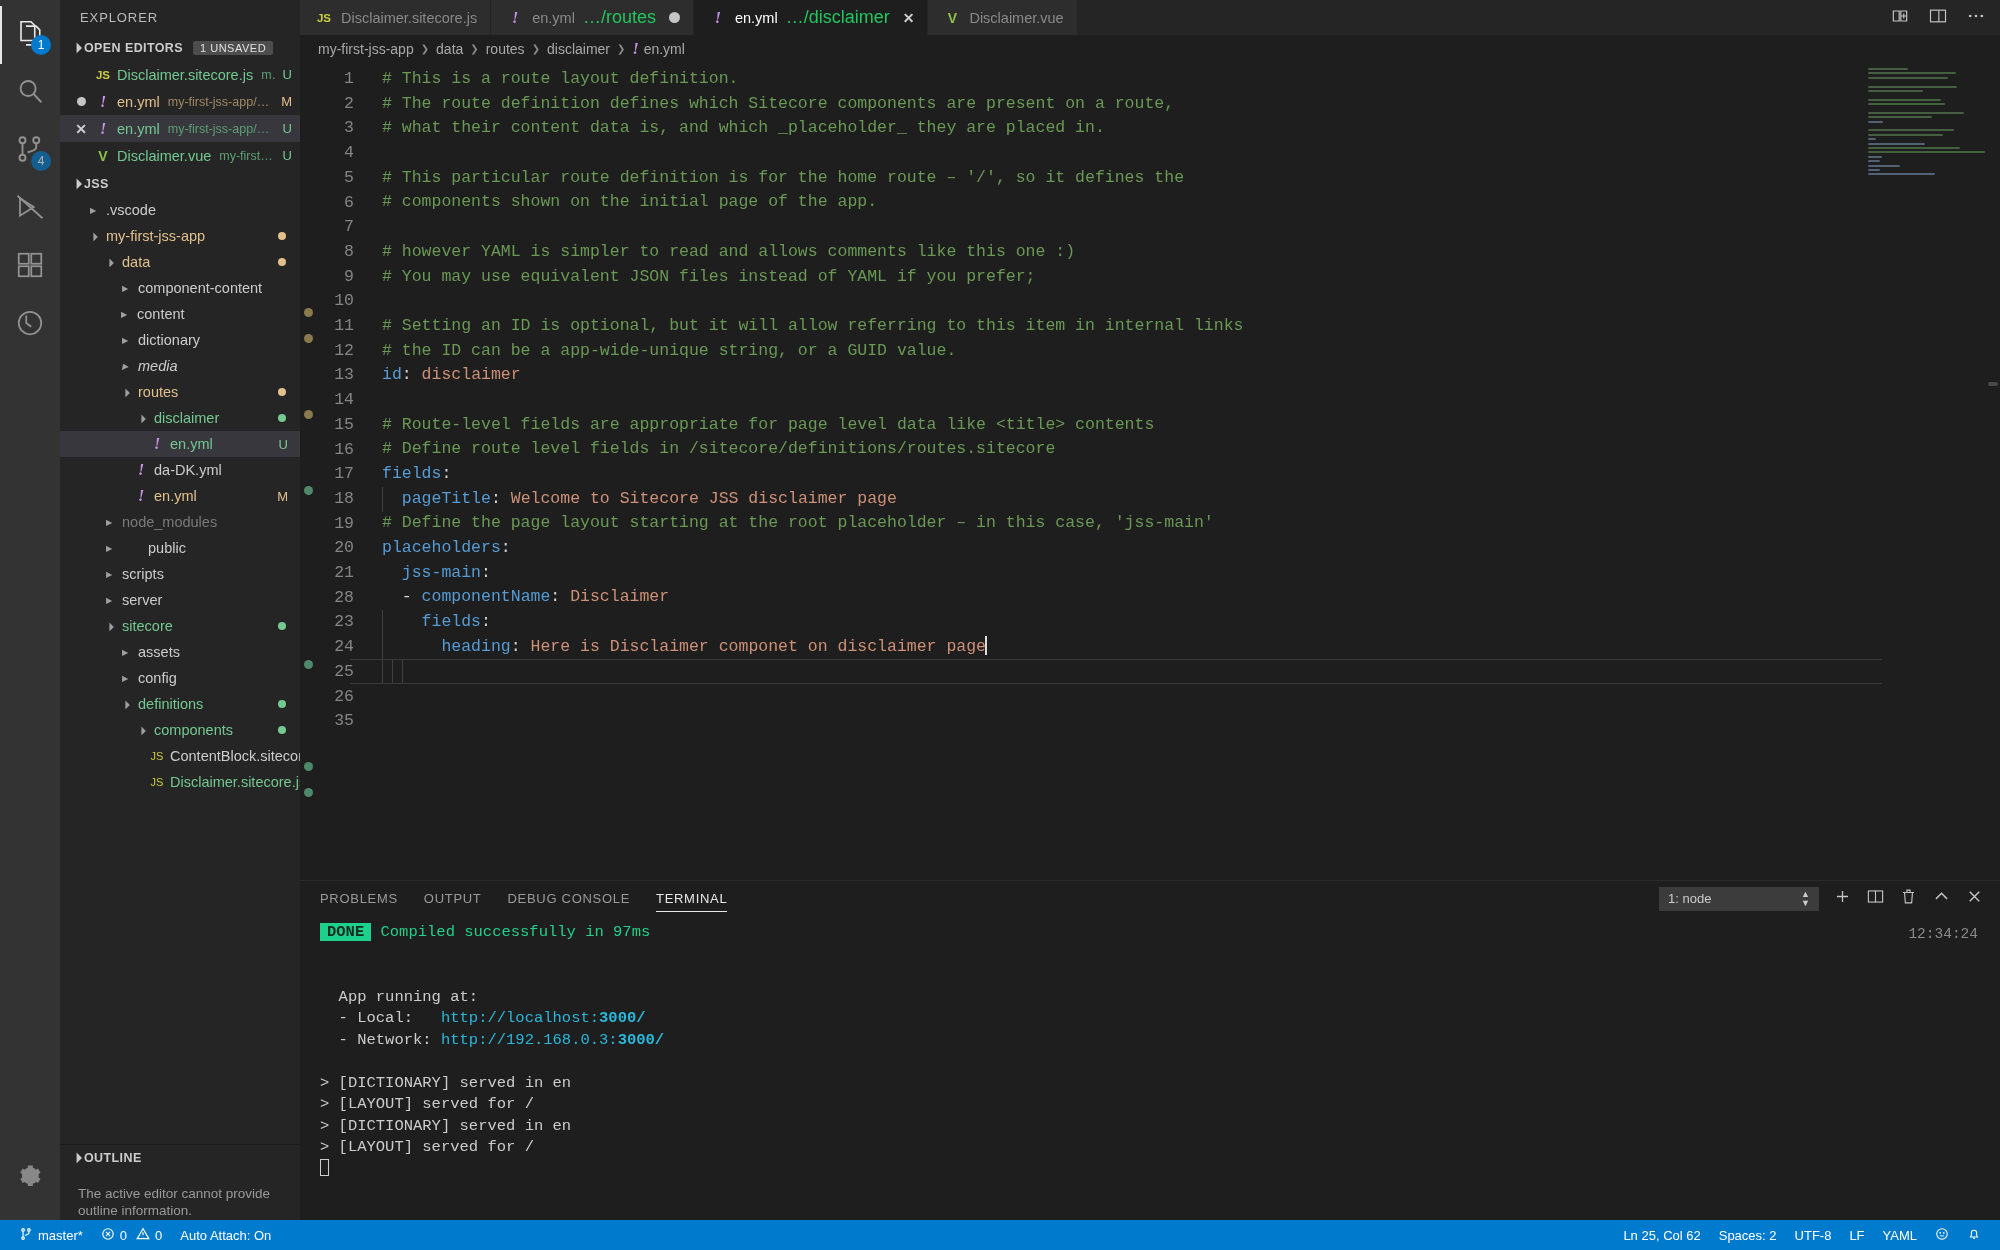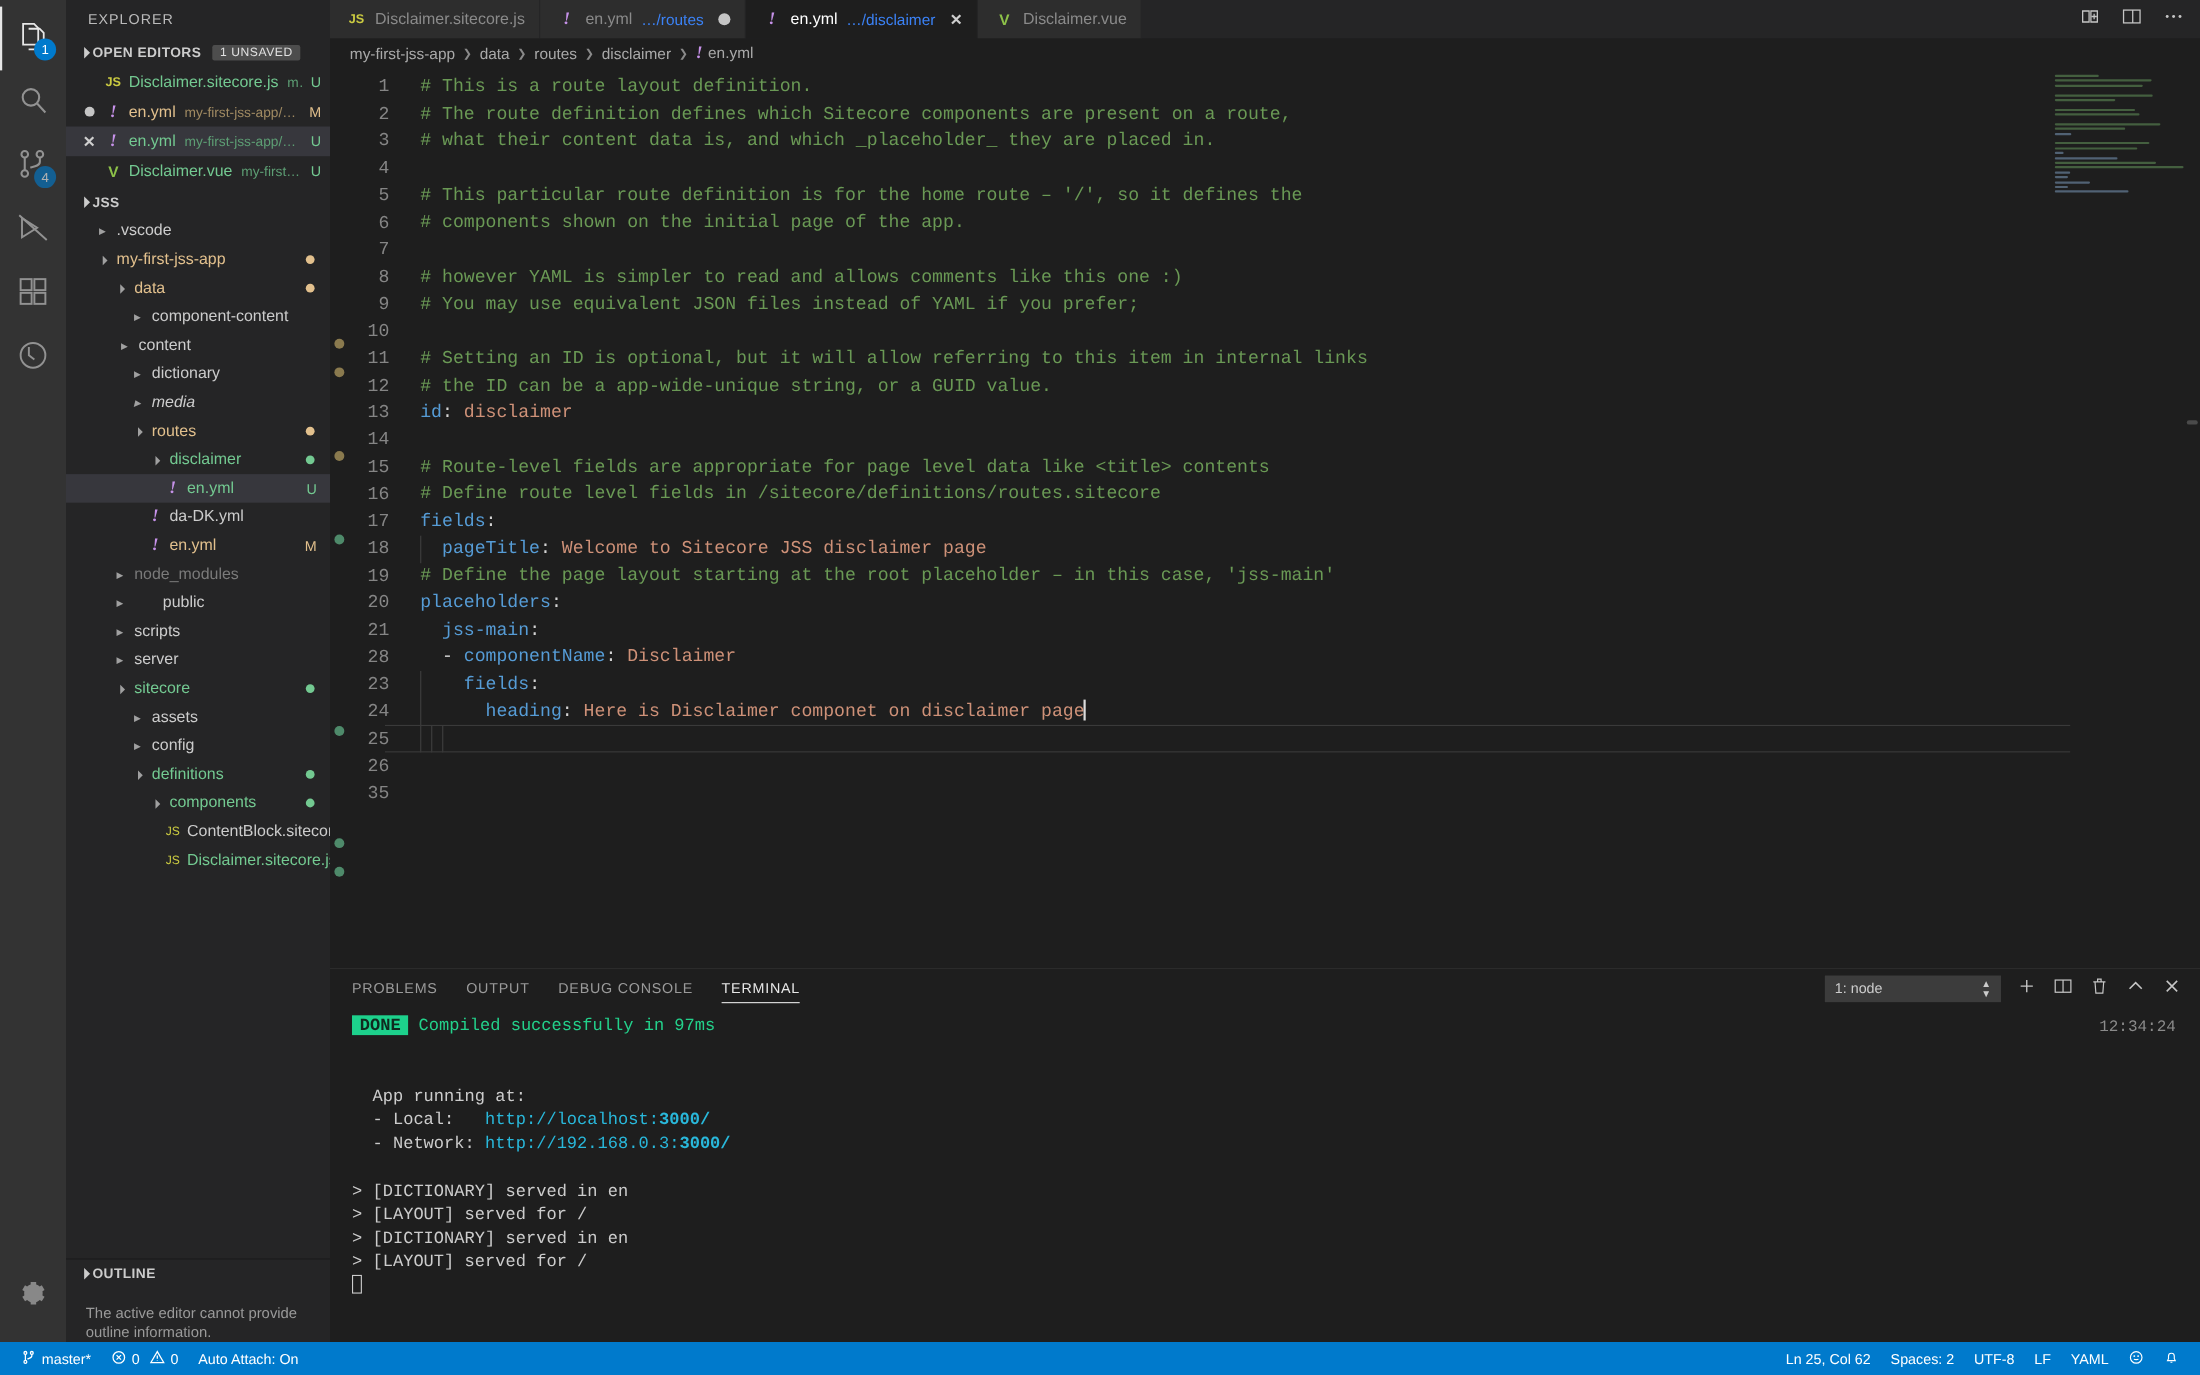--- a/index.html
+++ b/index.html
@@ -99,21 +99,21 @@
   .editor-area { flex: 1 1 auto; display: flex; flex-direction: column; min-width: 0; background: #1e1e1e; }
   .tabs-row { height: 35px; background: #252526; display: flex; align-items: stretch; }
   .tabs { display: flex; align-items: stretch; }
   .tab {
     display: flex; align-items: center; padding: 0 13px; font-size: 14.5px;
     color: #8a8a8a; background: #2d2d2d; border-right: 1px solid #252526; white-space: nowrap;
     max-width: 330px;
   }
   .tab.active { background: #1e1e1e; color: #ffffff; }
   .tab .t-label { margin-left: 6px; }
-  .tab .t-sub { margin-left: 8px; font-size: 14px; color: #3b82f6; }
+  .tab .t-sub { margin-left: 8px; font-size: 18px; color: #22c55e; }
   .tab .t-x { margin-left: 13px; font-size: 14px; color: #cfcfcf; font-weight: bold; }
   .tab .t-dirty { margin-left: 13px; width: 11px; height: 11px; border-radius: 50%; background: #c5c5c5; display:inline-block; }
   .tabs-actions { margin-left: auto; display: flex; align-items: center; padding-right: 14px; gap: 18px; color: #c5c5c5; }
   .tabs-actions svg { width: 20px; height: 20px; }
 
   .breadcrumbs {
     height: 27px; display: flex; align-items: center; padding-left: 18px;
     font-size: 14px; color: #a9a9a9; background: #1e1e1e; gap: 0px;
   }
   .bc-sep { margin: 0 7px; font-size: 10px; color: #8a8a8a; }
@@ -319,21 +319,21 @@
           </div>
           <div class="tr" style="padding-left: 40px;">
             <span class="arrow open"></span>
             <span class="lbl" style="color:#e2c08d; margin-left:4px;">data</span>
             <span class="dot-mod" style="background:#e2c08d"></span>
           </div>
           <div class="tr" style="padding-left: 56px;">
             <span class="arrow closed"></span>
             <span class="lbl" style="color:#cccccc; margin-left:4px;">component-content</span>
           </div>
-          <div class="tr" style="padding-left: 44px;">
+          <div class="tr" style="padding-left: 55px;">
             <span class="arrow closed"></span>
             <span class="lbl" style="color:#cccccc; margin-left:4px;">content</span>
           </div>
           <div class="tr" style="padding-left: 56px;">
             <span class="arrow closed"></span>
             <span class="lbl" style="color:#cccccc; margin-left:4px;">dictionary</span>
           </div>
           <div class="tr" style="padding-left: 56px; font-style: italic;">
             <span class="arrow closed"></span>
             <span class="lbl" style="color:#cccccc; margin-left:4px;">media</span>

